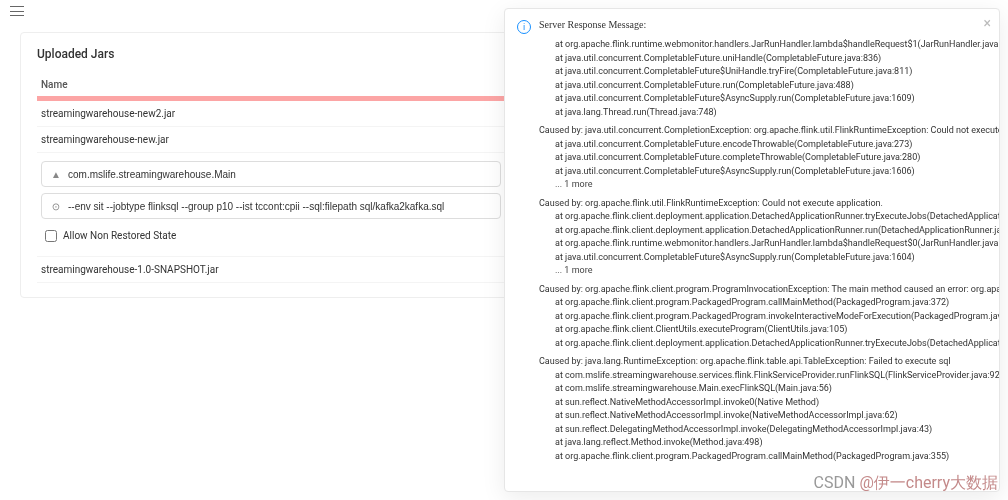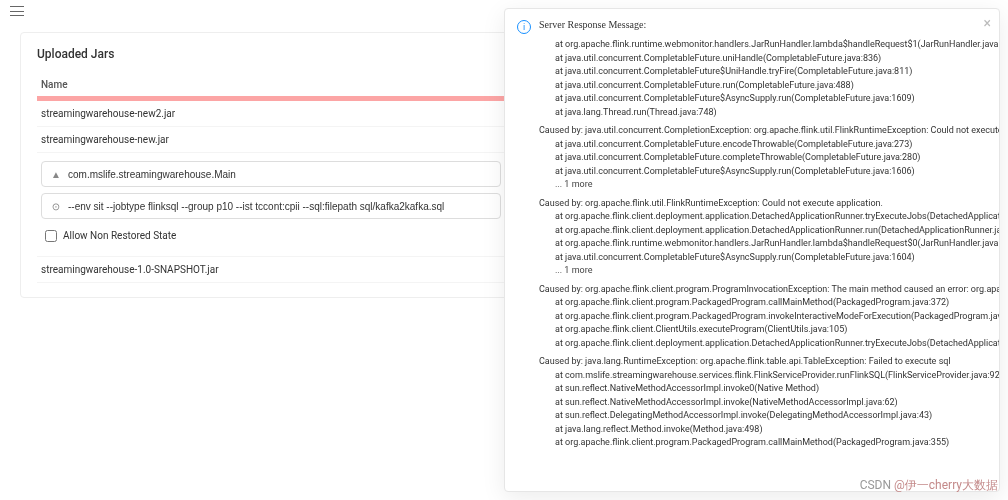--- a/index.html
+++ b/index.html
@@ -31,21 +31,21 @@
     .modal { position: absolute; right: 8px; top: 8px; bottom: 8px; width: 496px; background: #fff; border: 1px solid #e6e6e6; border-radius: 4px; box-shadow: 0 6px 24px rgba(0,0,0,0.08); overflow: hidden; pointer-events: auto; }
     .modal-head { display: flex; align-items: flex-start; gap: 8px; padding: 10px 12px 0 12px; }
     .info-icon { width: 14px; height: 14px; border-radius: 50%; border: 1px solid #1890ff; color: #1890ff; font-size: 9px; display: flex; align-items: center; justify-content: center; flex-shrink: 0; margin-top: 1px; }
     .modal-title { font-size: 10px; color: #333; font-family: Liberation Serif, serif; }
     .modal-close { position: absolute; right: 8px; top: 6px; font-size: 14px; color: #bbb; cursor: pointer; }
     .modal-body { padding: 4px 12px 10px 34px; font-size: 9px; line-height: 1.5; color: #333; overflow: auto; height: calc(100% - 24px); }
     .trace-line { white-space: nowrap; }
     .caused { margin-top: 5px; }
     .at { padding-left: 16px; }
     .more { padding-left: 16px; color: #444; }
-    .watermark { position: absolute; right: 10px; bottom: 6px; font-size: 12px; color: #999; }
+    .watermark { position: absolute; right: 10px; bottom: 6px; font-size: 16px; color: #999; }
     .watermark a { color: #c48a8a; text-decoration: none; }
   </style>
 </head>
 <body>
 
 <div class="topbar">
   <div class="burger">
       <span></span>
       <span></span>
       <span></span>
@@ -144,20 +144,21 @@
           <div class="trace-line at">at org.apache.flink.runtime.webmonitor.handlers.JarRunHandler.lambda$handleRequest$0(JarRunHandler.java:108)</div>
           <div class="trace-line at">at java.util.concurrent.CompletableFuture$AsyncSupply.run(CompletableFuture.java:1604)</div>
           <div class="trace-line more">... 1 more</div>
           <div class="trace-line caused">Caused by: org.apache.flink.client.program.ProgramInvocationException: The main method caused an error: org.apache.flink.table.api.TableException: Failed to execute sql</div>
           <div class="trace-line at">at org.apache.flink.client.program.PackagedProgram.callMainMethod(PackagedProgram.java:372)</div>
           <div class="trace-line at">at org.apache.flink.client.program.PackagedProgram.invokeInteractiveModeForExecution(PackagedProgram.java:222)</div>
           <div class="trace-line at">at org.apache.flink.client.ClientUtils.executeProgram(ClientUtils.java:105)</div>
           <div class="trace-line at">at org.apache.flink.client.deployment.application.DetachedApplicationRunner.tryExecuteJobs(DetachedApplicationRunner.java:84)</div>
           <div class="trace-line caused">Caused by: java.lang.RuntimeException: org.apache.flink.table.api.TableException: Failed to execute sql</div>
           <div class="trace-line at">at com.mslife.streamingwarehouse.services.flink.FlinkServiceProvider.runFlinkSQL(FlinkServiceProvider.java:92)</div>
+          <div class="trace-line at">at com.mslife.streamingwarehouse.Main.execFlinkSQL(Main.java:56)</div>
           <div class="trace-line at">at sun.reflect.NativeMethodAccessorImpl.invoke0(Native Method)</div>
           <div class="trace-line at">at sun.reflect.NativeMethodAccessorImpl.invoke(NativeMethodAccessorImpl.java:62)</div>
           <div class="trace-line at">at sun.reflect.DelegatingMethodAccessorImpl.invoke(DelegatingMethodAccessorImpl.java:43)</div>
           <div class="trace-line at">at java.lang.reflect.Method.invoke(Method.java:498)</div>
           <div class="trace-line at">at org.apache.flink.client.program.PackagedProgram.callMainMethod(PackagedProgram.java:355)</div>
         </div>
 
     </div>
   </div>
 </div>

